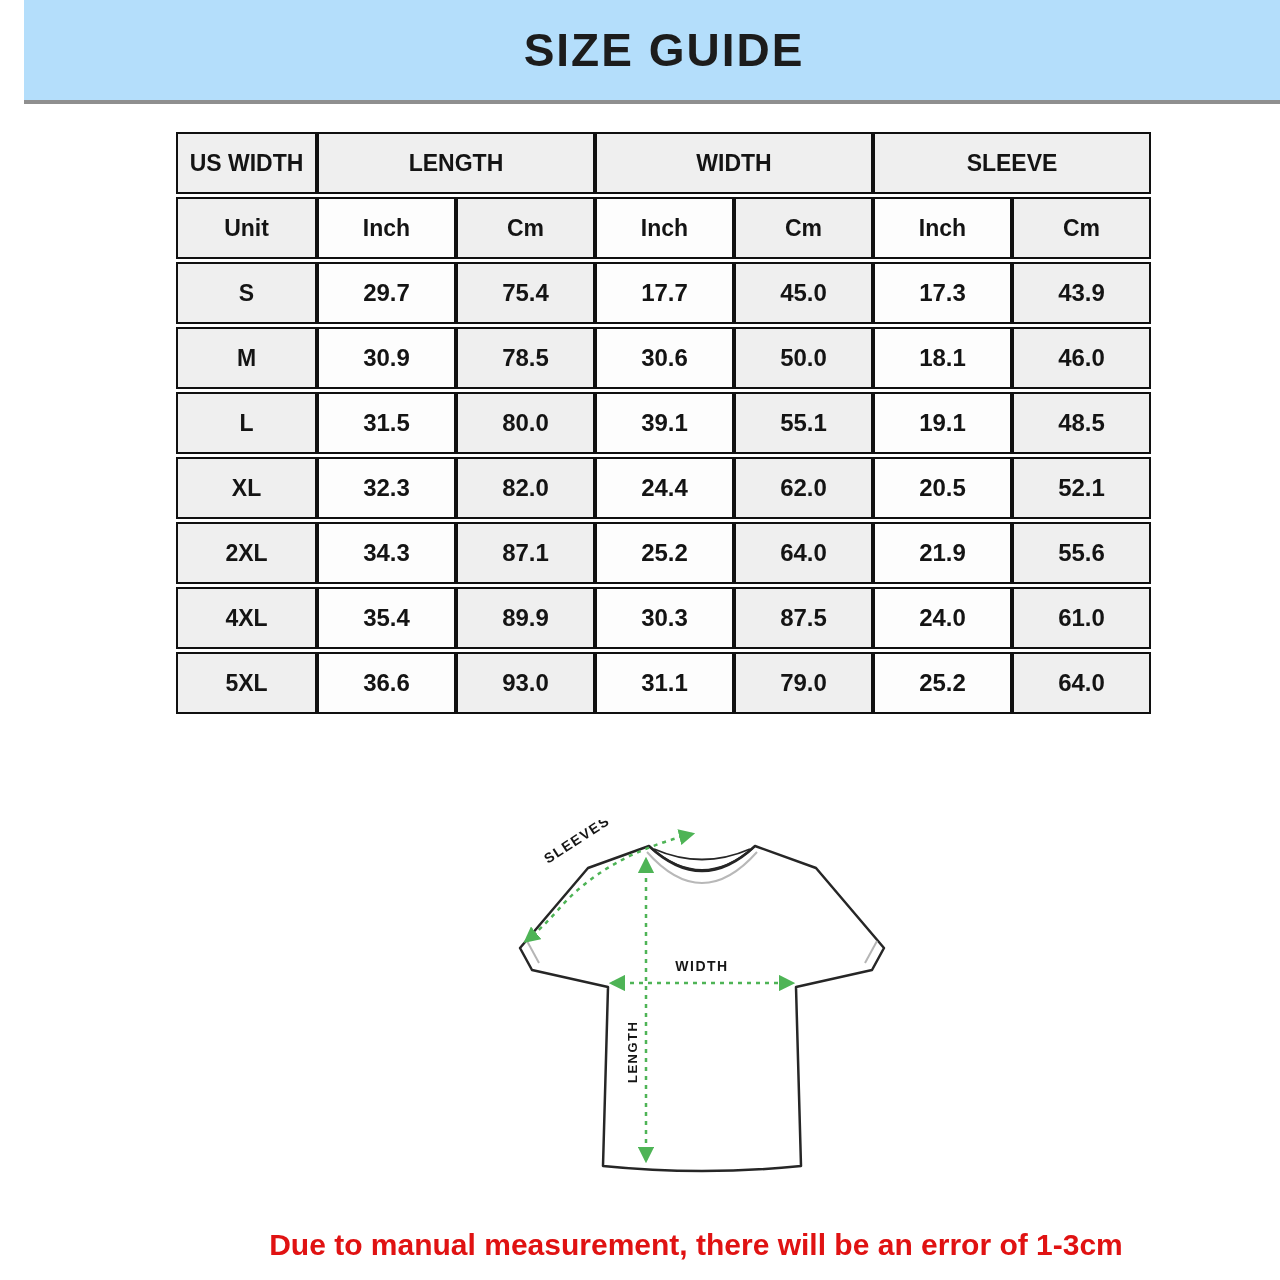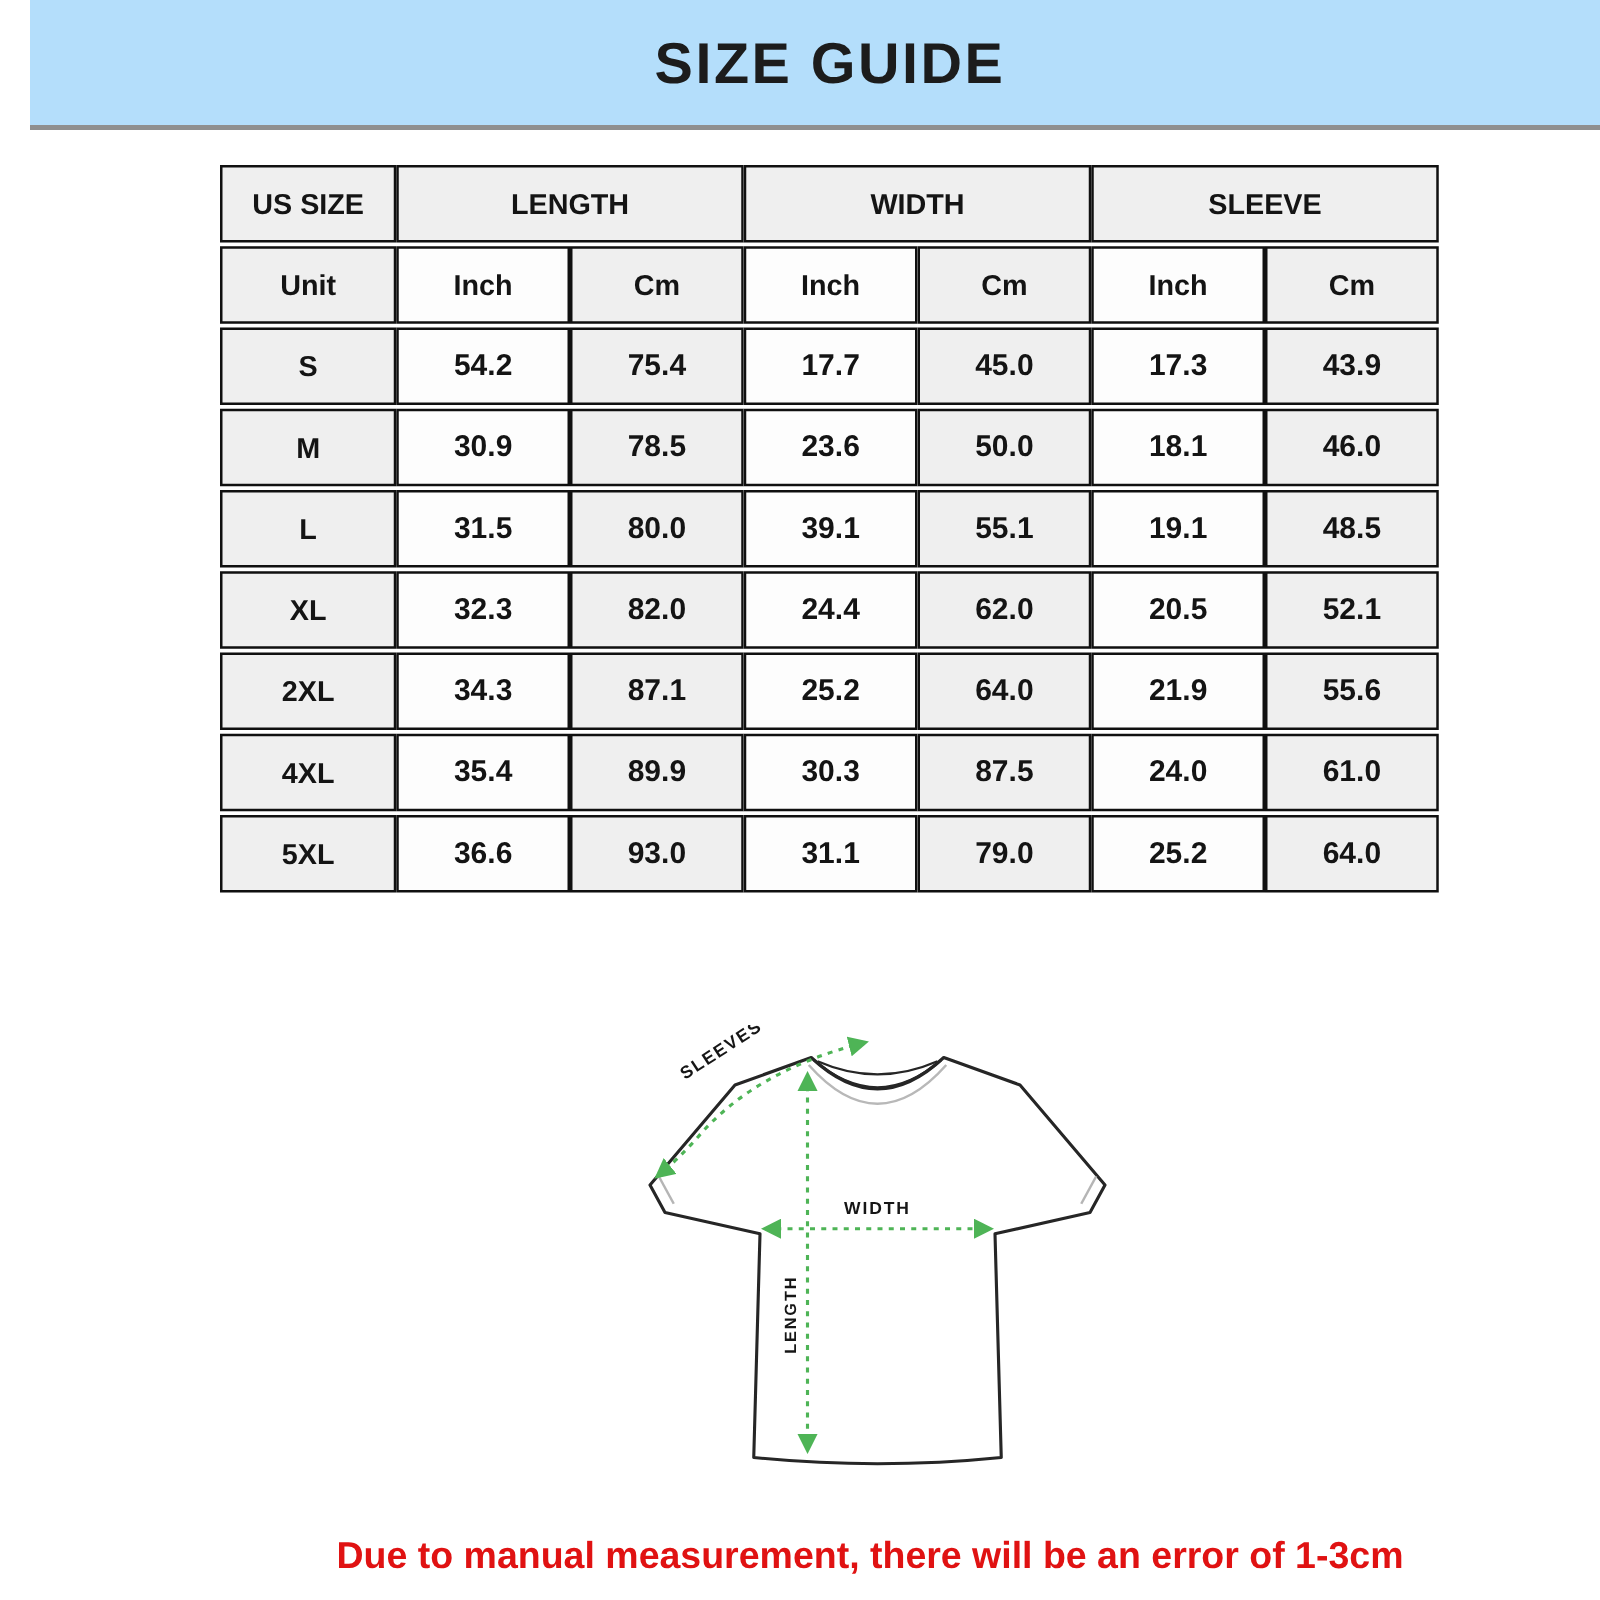--- a/index.html
+++ b/index.html
@@ -72,49 +72,49 @@
       <col style="width:141px">
         <col style="width:139px">
         <col style="width:139px">
       <col style="width:139px">
         <col style="width:139px">
         <col style="width:139px">
         <col style="width:139px">
     </colgroup>
     <tbody>
         <tr>
-      <th>US SIZE</th>
+      <th>US WIDTH</th>
       <th colspan="2">LENGTH</th>
       <th colspan="2">WIDTH</th>
       <th colspan="2">SLEEVE</th>
     </tr>
     <tr>
       <td>Unit</td>
       <td class="c-inch">Inch</td>
       <td>Cm</td>
       <td class="c-inch">Inch</td>
       <td>Cm</td>
       <td class="c-inch">Inch</td>
       <td>Cm</td>
     </tr>
 
     <tr>
       <td>S</td>
-      <td class="num c-inch">54.2</td>
+      <td class="num c-inch">29.7</td>
       <td class="num">75.4</td>
       <td class="num c-inch">17.7</td>
       <td class="num">45.0</td>
       <td class="num c-inch">17.3</td>
       <td class="num">43.9</td>
     </tr>
     <tr>
       <td>M</td>
       <td class="num c-inch">30.9</td>
       <td class="num">78.5</td>
-      <td class="num c-inch">23.6</td>
+      <td class="num c-inch">30.6</td>
       <td class="num">50.0</td>
       <td class="num c-inch">18.1</td>
       <td class="num">46.0</td>
     </tr>
     <tr>
       <td>L</td>
       <td class="num c-inch">31.5</td>
       <td class="num">80.0</td>
       <td class="num c-inch">39.1</td>
       <td class="num">55.1</td>

